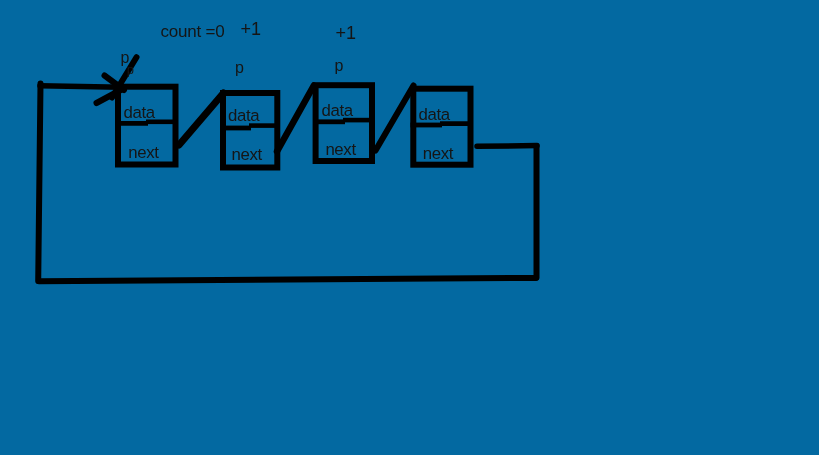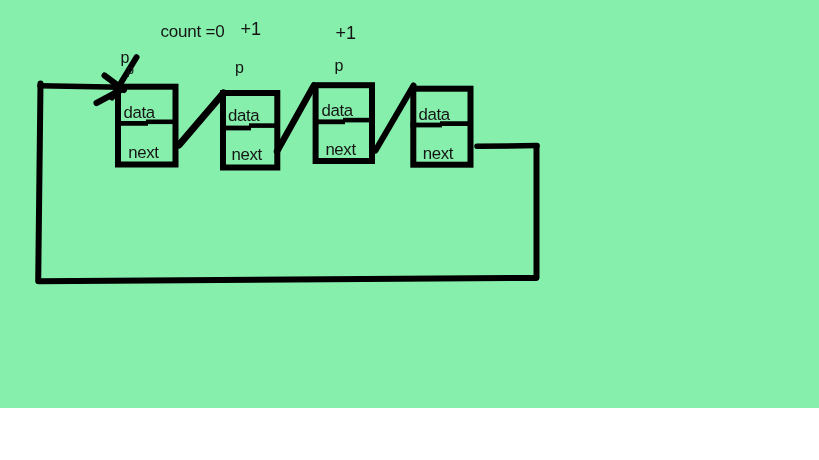--- a/index.html
+++ b/index.html
@@ -1,16 +1,16 @@
 <!DOCTYPE html>
 <html><head>
 <meta charset="utf-8">
 <style>
   html,body{margin:0;padding:0;background:#ffffff;}
-  #canvas{position:relative;width:819px;height:408px;background:#86efac;overflow:hidden;}
+  #canvas{position:relative;width:819px;height:455px;background:#0369a1;overflow:hidden;}
   svg{display:block;}
   text{font-family:"Liberation Sans",sans-serif;fill:#151515;}
 </style>
 </head>
 <body>
 <div id="canvas">
 <svg width="819" height="460" viewBox="0 0 819 460" xmlns="http://www.w3.org/2000/svg">
 
   <g fill="none" stroke="#000000">
     <rect x="118" y="86.7" width="57.5" height="77.8" stroke-width="6"></rect>

